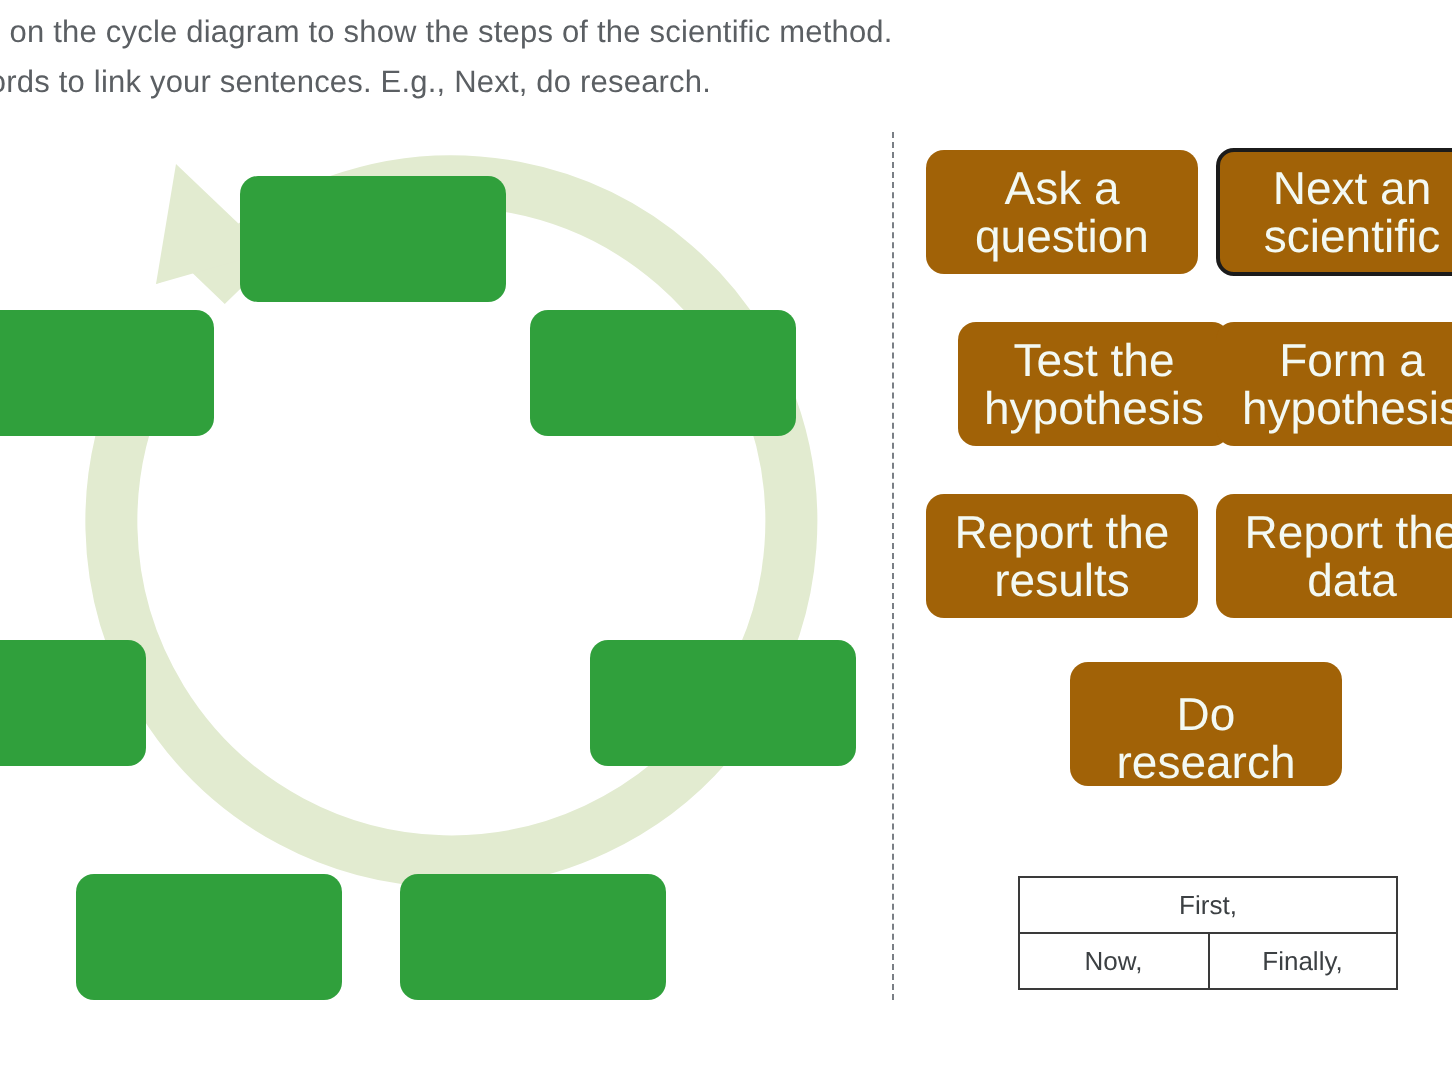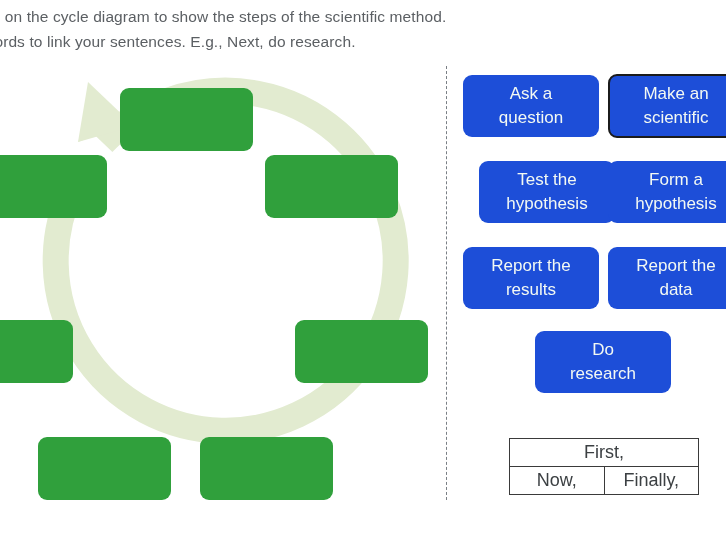--- a/index.html
+++ b/index.html
@@ -76,60 +76,60 @@
   
   .card-bank {
     position: absolute;
     left: 455px;
     top: 60px;
     width: 271px;
     height: 345px;
   }
   .card {
     position: absolute;
-    background: #1d4ed8;
+    background: #a16207;
     border-radius: 9px;
     color: #f3f9f3;
-    font-size: 17px;
+    font-size: 23px;
     line-height: 24px;
     text-align: center;
     display: flex;
     align-items: center;
     justify-content: center;
     box-sizing: border-box;
     padding: 0 4px;
     white-space: nowrap;
   }
   .card.selected {
     border: 2px solid #1b1b1b;
   }
   .card-text { display: block; }
 
   .card-0 { left:   8px; top:  15px; width: 136px; height: 62px; }
   .card-1 { left: 153px; top:  14px; width: 136px; height: 64px; }
   .card-2 { left:   24px; top: 101px; width: 136px; height: 62px; }
   .card-3 { left: 153px; top: 101px; width: 136px; height: 62px; }
   .card-4 { left:   8px; top: 187px; width: 136px; height: 62px; text-align: center; }
   .card-5 { left: 153px; top: 187px; width: 136px; height: 62px; }
-  .card-6 { left:  80px; top: 271px; width: 136px; height: 62px; }
+  .card-6 { left:  80px; top: 271px; width: 136px; height: 62px; align-items: flex-end; }
 
   
   .word-table {
     position: absolute;
     left: 509px;
     top: 438px;
     width: 190px;
     border-collapse: collapse;
     table-layout: fixed;
   }
   .word-table td {
     border: 1px solid #3a3a3a;
     text-align: center;
     color: #3c4043;
-    font-size: 18px;
+    font-size: 13px;
     height: 27px;
     padding: 0 2px;
     background: #ffffff;
     white-space: nowrap;
   }
 </style>
 </head>
 <body>
 
 <div id="stage">
@@ -168,21 +168,21 @@
 
     <div class="card card-0">
       <span class="card-text">
         <span>Ask a</span><br>
         <span>question</span>
       </span>
     </div>
 
     <div class="card card-1 selected">
       <span class="card-text">
-        <span>Make an</span><br>
+        <span>Next an</span><br>
         <span>scientific</span>
       </span>
     </div>
 
     <div class="card card-2">
       <span class="card-text">
         <span>Test the</span><br>
         <span>hypothesis</span>
       </span>
     </div>

